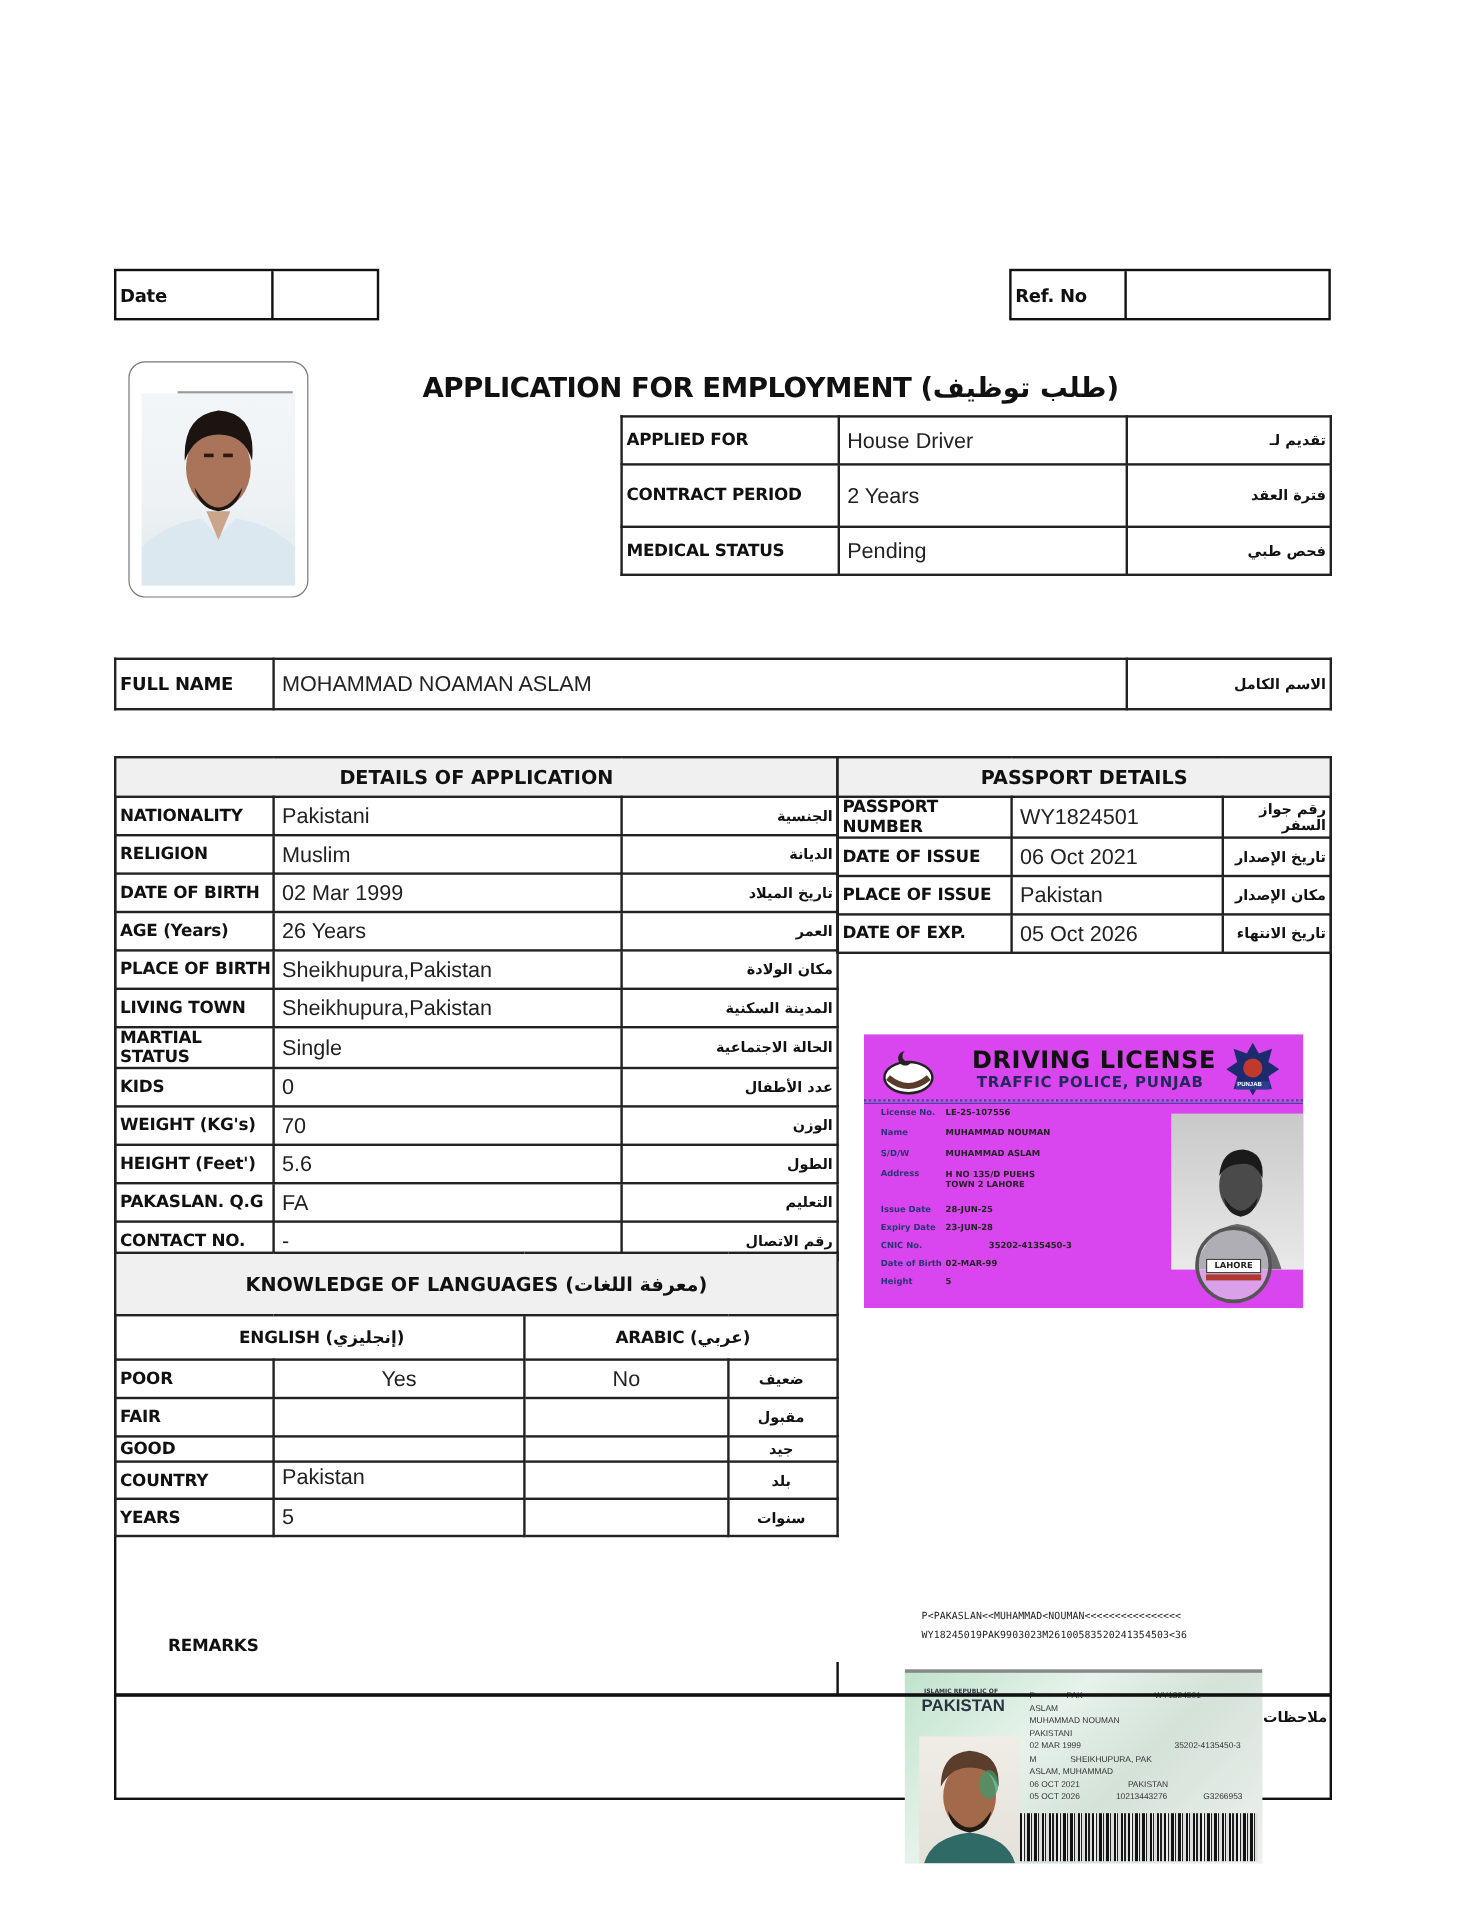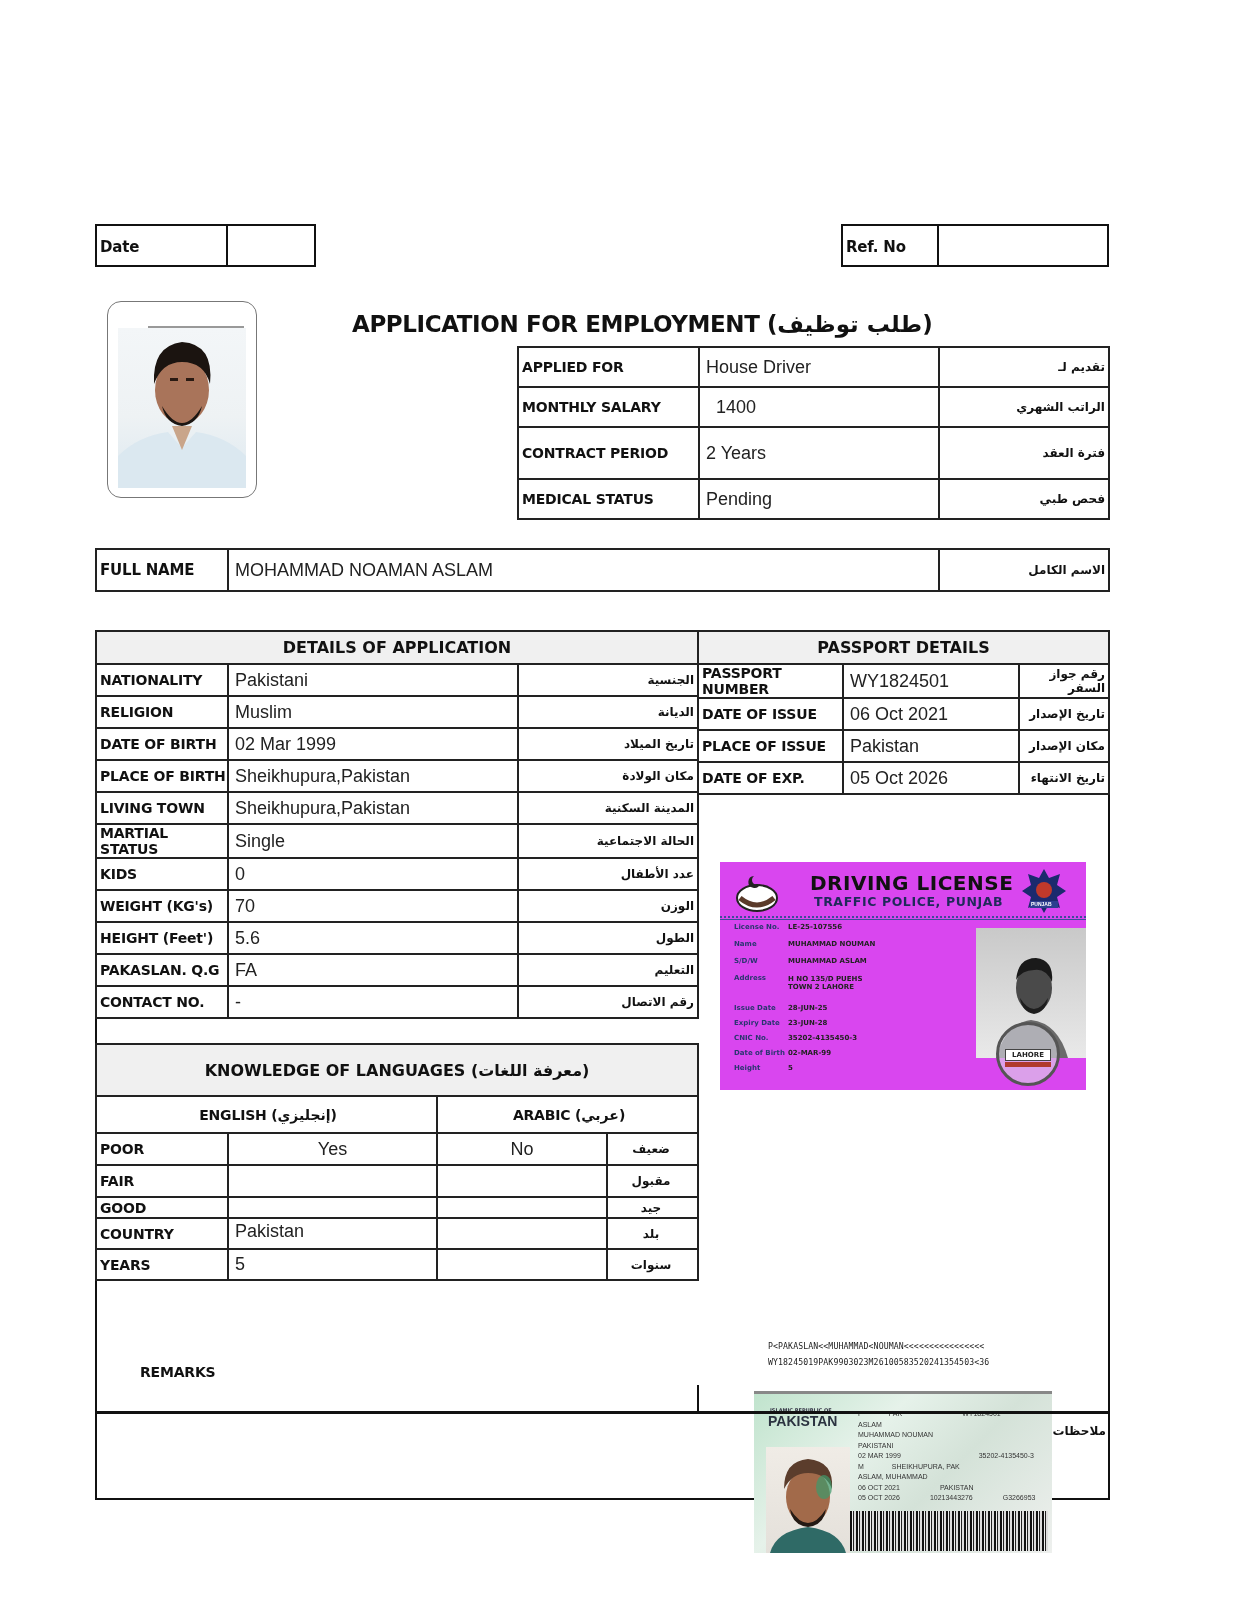--- a/index.html
+++ b/index.html
@@ -55,25 +55,20 @@
 
 <div class="abs" style="left:352px;top:311px;font-family:'DejaVu Sans',sans-serif;font-weight:bold;font-size:23px;letter-spacing:-0.4px;white-space:nowrap;">APPLICATION FOR EMPLOYMENT (طلب توظيف)</div>
 
 <table class="abs" style="left:517px;top:346px;width:593px;">
   <tbody>
       <tr style="height:40px;">
     <td class="lbl" style="width:181px;">APPLIED FOR</td>
     <td class="val" style="width:240px;">House Driver</td>
     <td class="ar">تقديم لـ</td>
   </tr>
-  <tr style="height:40px;">
-    <td class="lbl">MONTHLY SALARY</td>
-    <td class="val" style="padding-left:16px;">1400</td>
-    <td class="ar">الراتب الشهري</td>
-  </tr>
   <tr style="height:52px;">
     <td class="lbl">CONTRACT PERIOD</td>
     <td class="val">2 Years</td>
     <td class="ar">فترة العقد</td>
   </tr>
   <tr style="height:40px;">
     <td class="lbl">MEDICAL STATUS</td>
     <td class="val">Pending</td>
     <td class="ar">فحص طبي</td>
   </tr>
@@ -104,20 +99,25 @@
   </tr>
   <tr style="height:32px;">
     <td class="lbl">RELIGION</td>
     <td class="val">Muslim</td>
     <td class="ar">الديانة</td>
   </tr>
   <tr style="height:32px;">
     <td class="lbl">DATE OF BIRTH</td>
     <td class="val">02 Mar 1999</td>
     <td class="ar">تاريخ الميلاد</td>
+  </tr>
+  <tr style="height:32px;">
+    <td class="lbl">AGE (Years)</td>
+    <td class="val">26 Years</td>
+    <td class="ar">العمر</td>
   </tr>
   <tr style="height:32px;">
     <td class="lbl">PLACE OF BIRTH</td>
     <td class="val">Sheikhupura,Pakistan</td>
     <td class="ar">مكان الولادة</td>
   </tr>
   <tr style="height:32px;">
     <td class="lbl">LIVING TOWN</td>
     <td class="val">Sheikhupura,Pakistan</td>
     <td class="ar">المدينة السكنية</td>
@@ -267,21 +267,21 @@
         <span style="width:100px;line-height:1.2;">H NO 135/D PUEHS TOWN 2 LAHORE</span>
       </div>
     <div style="display:flex;height:15px;">
         <span style="width:54px;color:#2a3570;">Issue Date</span>
         <span>28-JUN-25</span>
       </div>
     <div style="display:flex;height:15px;">
         <span style="width:54px;color:#2a3570;">Expiry Date</span>
         <span>23-JUN-28</span>
       </div>
-    <div style="display:flex;height:15px;">
+    <div style="display:flex;height:15px;gap:36px;">
         <span style="width:54px;color:#2a3570;">CNIC No.</span>
         <span>35202-4135450-3</span>
       </div>
     <div style="display:flex;height:15px;">
         <span style="width:54px;color:#2a3570;">Date of Birth</span>
         <span>02-MAR-99</span>
       </div>
     <div style="display:flex;height:15px;">
         <span style="width:54px;color:#2a3570;">Height</span>
         <span>5</span>

